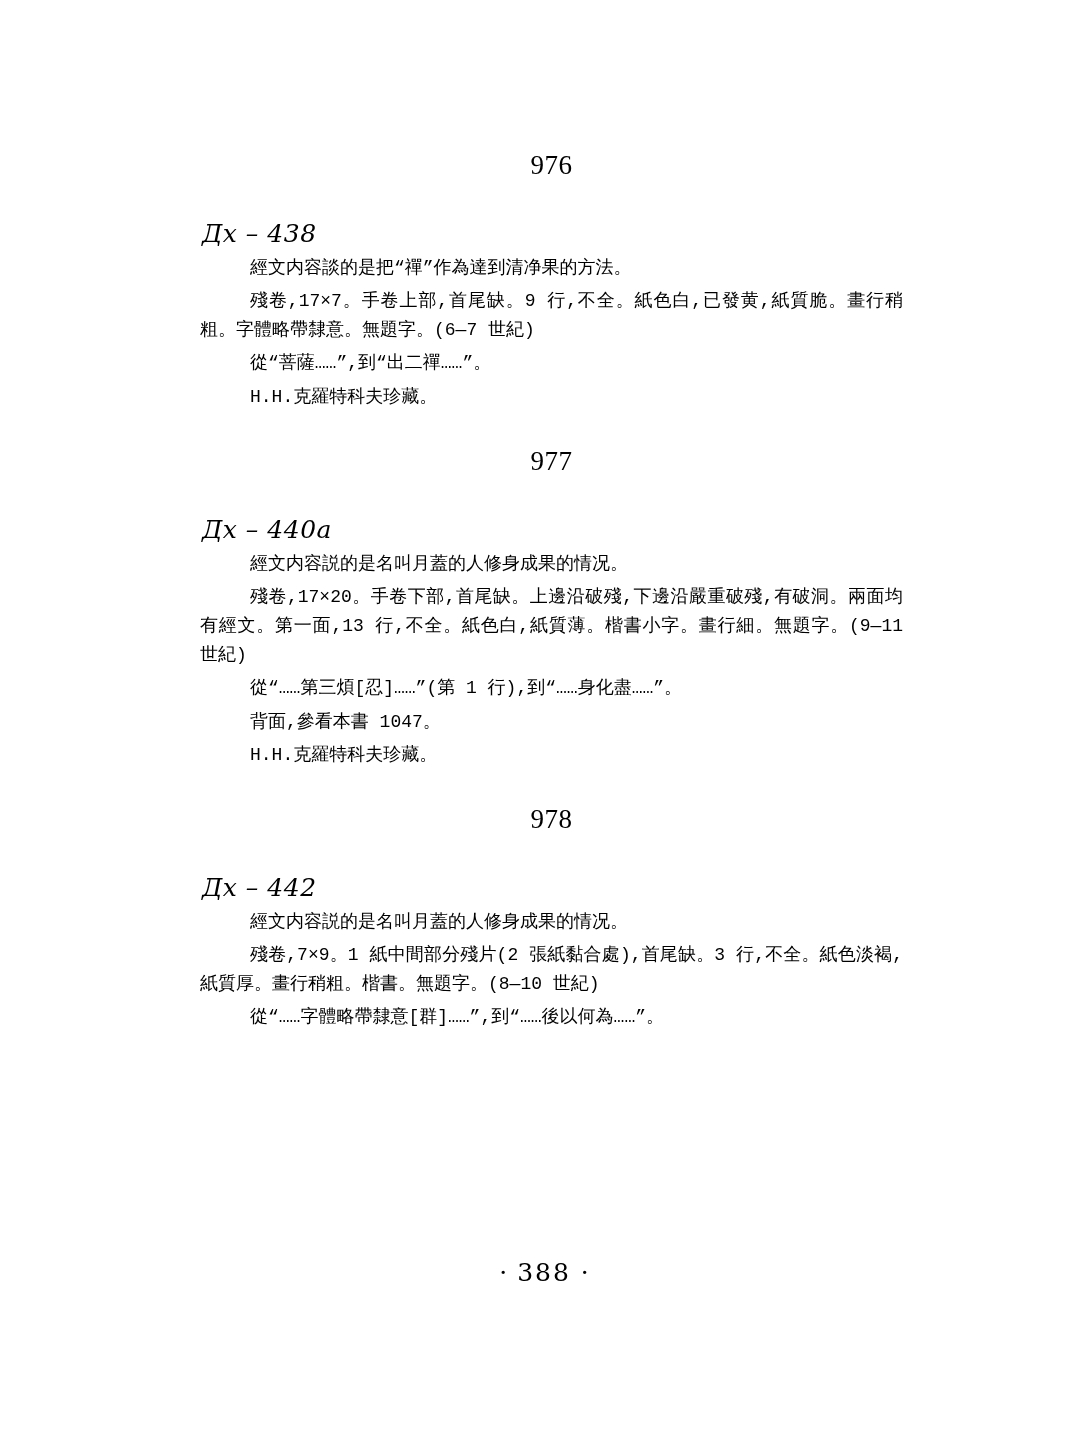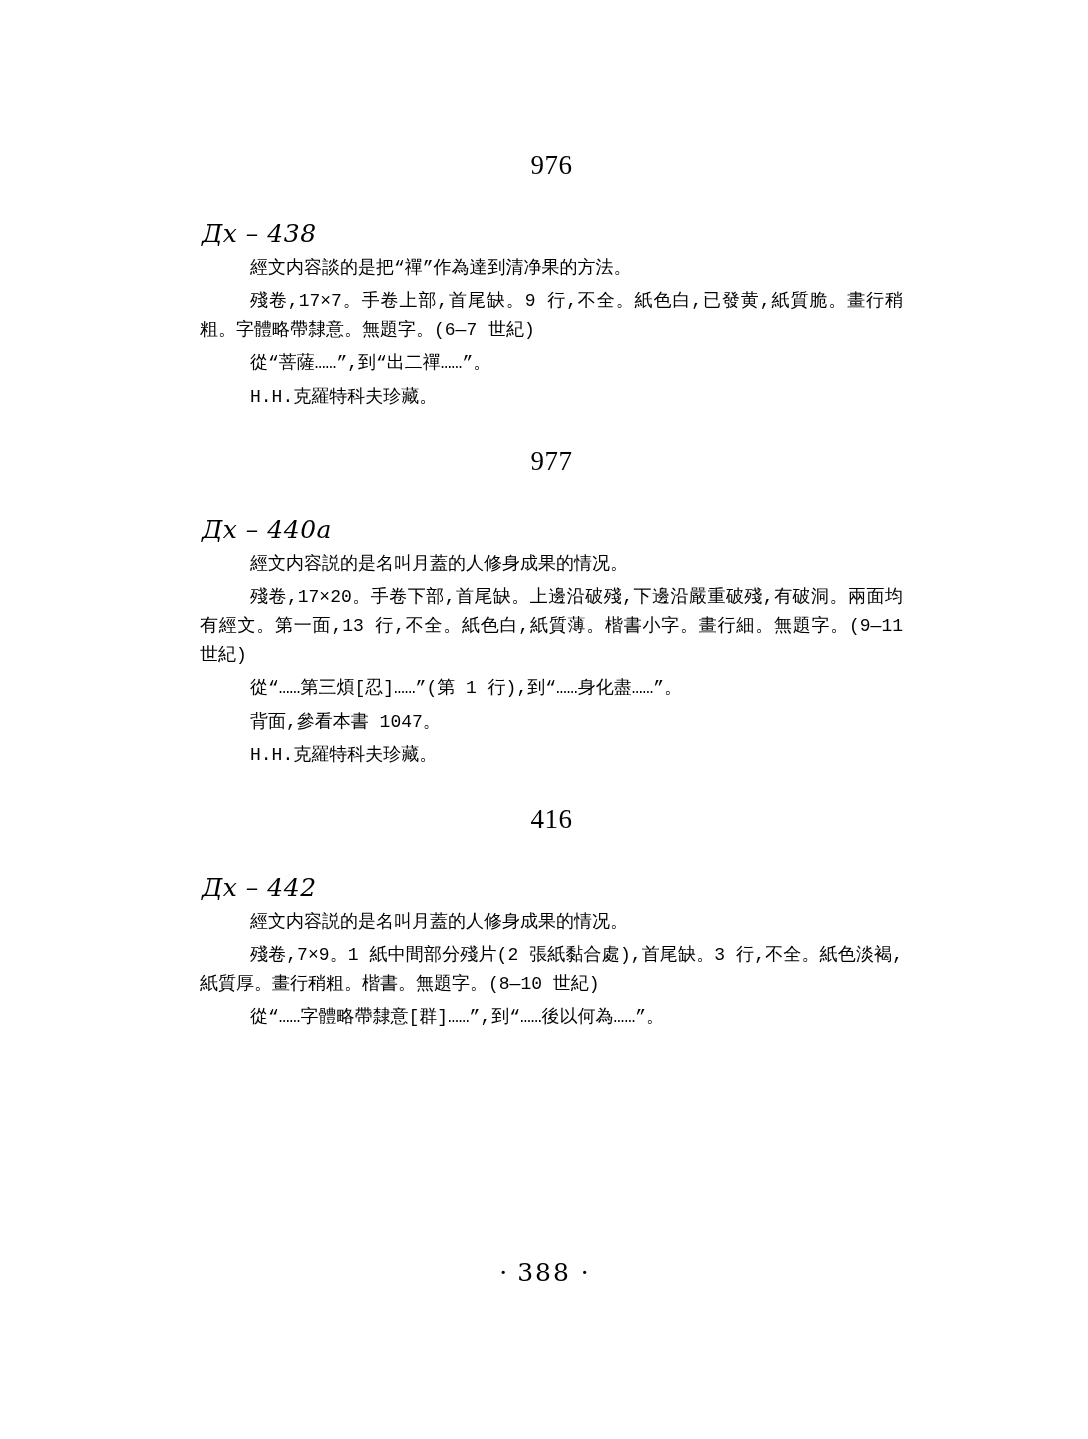--- a/index.html
+++ b/index.html
@@ -84,21 +84,21 @@
     <p class="para">經文内容説的是名叫月蓋的人修身成果的情况。</p>
     <p class="para">殘卷,17×20。手卷下部,首尾缺。上邊沿破殘,下邊沿嚴重破殘,有破洞。兩面均有經文。第一面,13 行,不全。紙色白,紙質薄。楷書小字。畫行細。無題字。(9—11 世紀)</p>
     <p class="para">從“……第三煩[忍]……”(第 1 行),到“……身化盡……”。</p>
     <p class="para">背面,參看本書 1047。</p>
     <p class="para">H.H.克羅特科夫珍藏。</p>
   </div>
 
   <div class="gap-before-number"></div>
 
   <div class="entry">
-    <div class="entry-number">416</div>
+    <div class="entry-number">978</div>
     <div class="entry-id">Дх – 442</div>
     <p class="para">經文内容説的是名叫月蓋的人修身成果的情况。</p>
     <p class="para">殘卷,7×9。1 紙中間部分殘片(2 張紙黏合處),首尾缺。3 行,不全。紙色淡褐,紙質厚。畫行稍粗。楷書。無題字。(8—10 世紀)</p>
     <p class="para">從“……字體略帶隸意[群]……”,到“……後以何為……”。</p>
   </div>
 
 </div>
 
 <div class="footer">
   <span class="dot">·</span>

